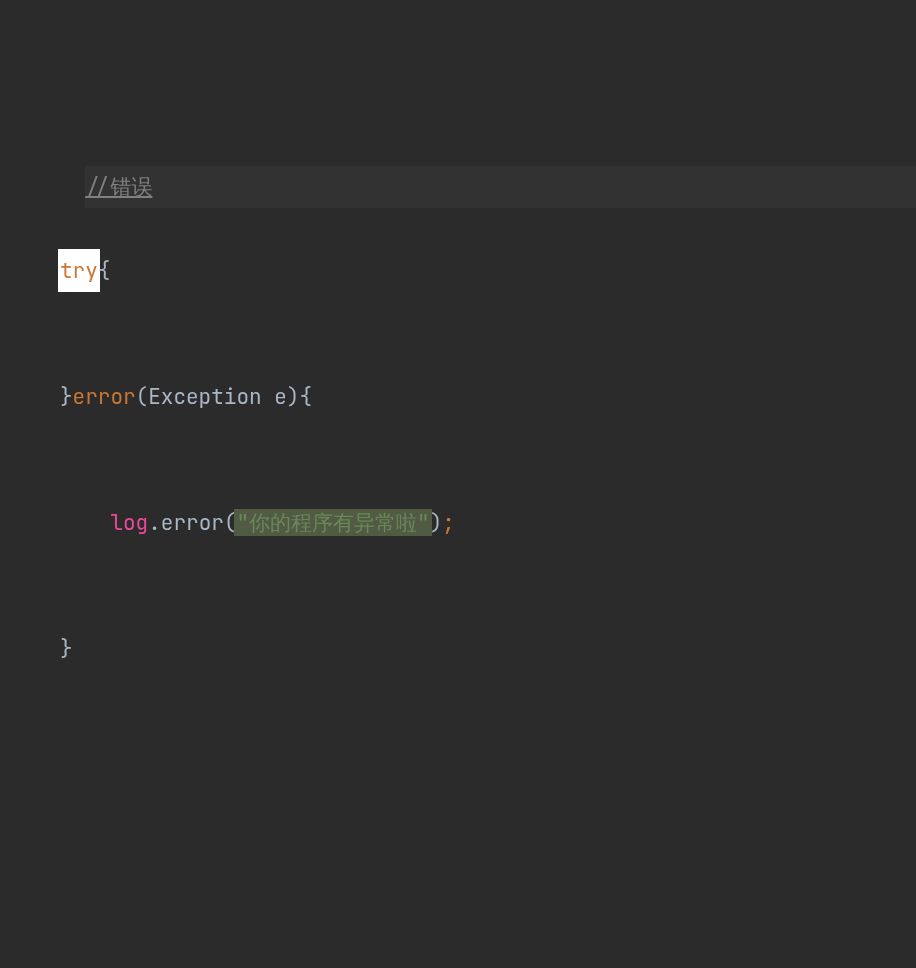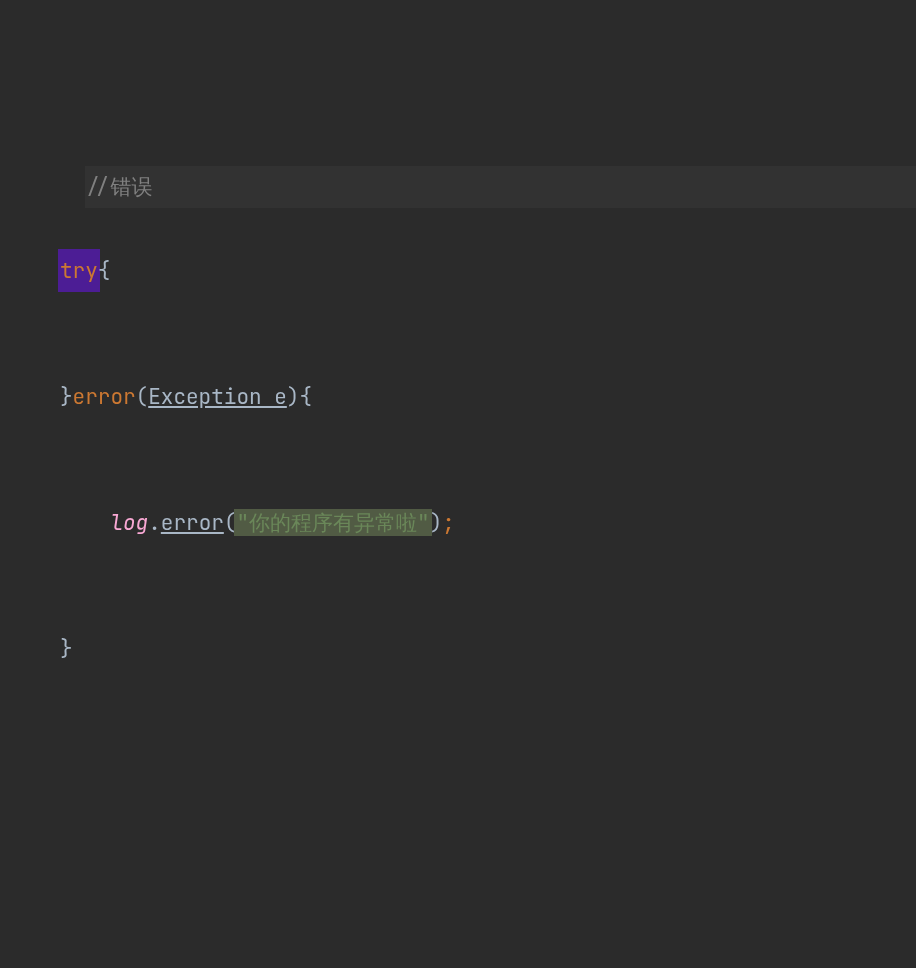--- a/index.html
+++ b/index.html
@@ -21,29 +21,29 @@
   }
   .line {
     min-height: 42px;
     display: block;
   }
   .current-line {
     background: #323232;
     display: inline-block;
     width: 100%;
   }
-  .tok-comment { color: #808080; }
+  .tok-comment { color: #808080; text-decoration: underline; }
   .tok-keyword { color: #cc7832; }
   .tok-punc    { color: #a9b7c6; }
-  .tok-ident-log { color: #f9a8d4; font-style: italic; }
-  .tok-method  { color: #a9b7c6; text-decoration: underline; }
+  .tok-ident-log { color: #ec4899; }
+  .tok-method  { color: #a9b7c6; }
   .tok-string  { color: #6a8759; }
   .tok-semi    { color: #cc7832; }
   .hl-try {
-    background: #4c1d95;
+    background: #ffffff;
     padding: 8px 2px;
     margin-left: -2px;
     margin-right: -2px;
   }
   .hl-string {
     background: #515b44;
     padding: 0 2px;
     margin-left: -2px;
     margin-right: -2px;
   }

